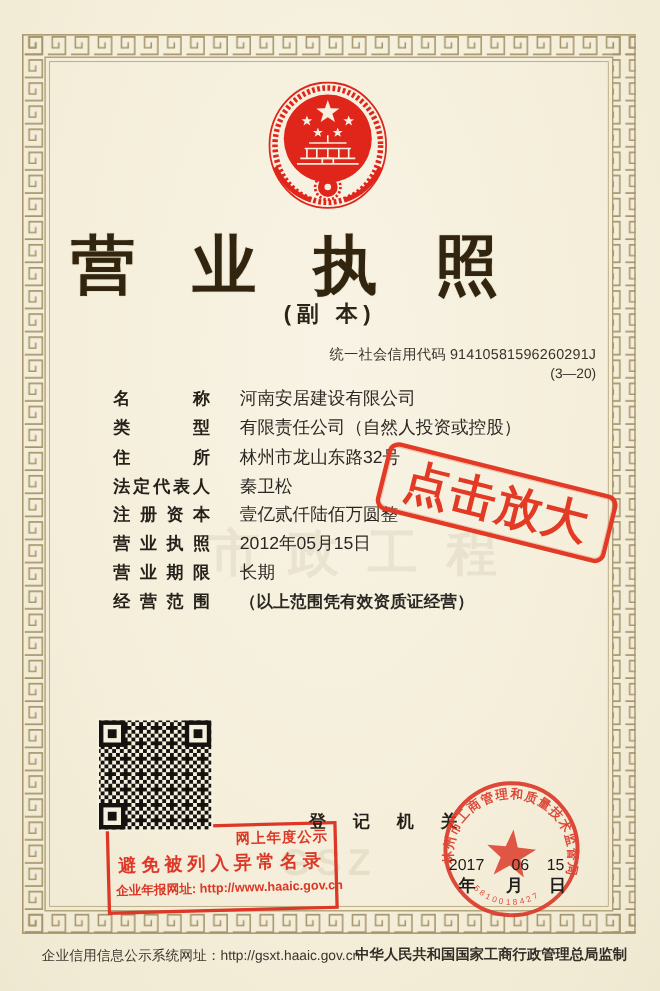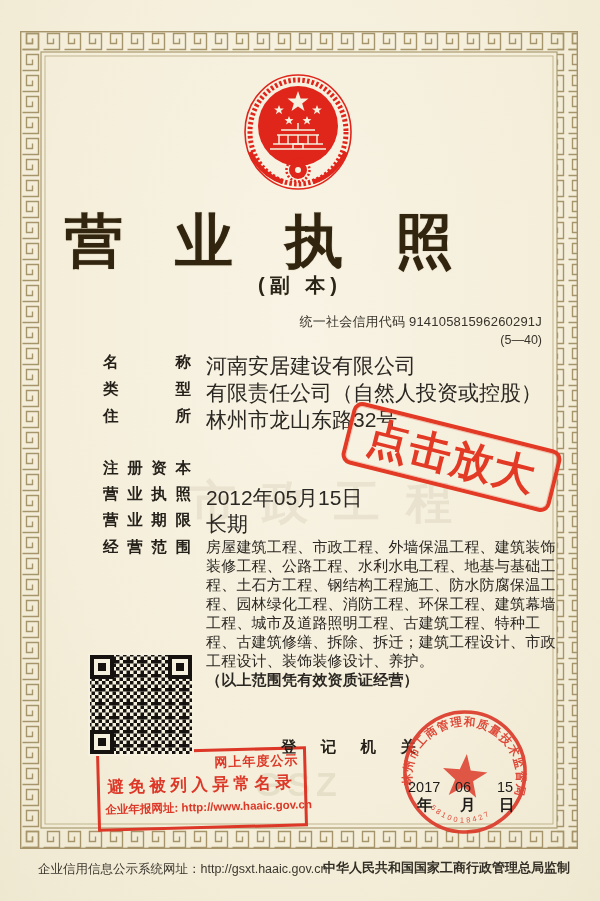--- a/index.html
+++ b/index.html
@@ -30,39 +30,39 @@
   .subtitle {
     left:0; top:272px; width:600px; text-align:center; z-index:2;
     font-size:20px; font-weight:700; letter-spacing:5px; color:#2a2516;
   }
   .codeline {
     right:58px; top:313px; z-index:2; font-size:13px; color:#37322a; letter-spacing:0.2px;
   }
   .codenote { right:58px; top:333px; z-index:2; font-size:12.5px; color:#37322a; }
 
   
-  .row { position:absolute; left:103px; display:flex; align-items:flex-start; z-index:2; }
+  .row { position:absolute; left:103px; display:flex; align-items:center; z-index:2;gap:12px; }
   .flabel {
     display:inline-block; width:88px; flex:0 0 88px;
     text-align:justify; text-align-last:justify;
     font-size:15.5px; font-weight:700; color:#25211a; letter-spacing:0;
   }
-  .fvalue { margin-left:15px; font-size:21px; color:#2b2722; white-space:nowrap; }
+  .fvalue { margin-left:15px; font-size:16px; color:#2b2722; white-space:nowrap; }
   .scope-value { margin-left:15px; width:356px; font-size:15px; line-height:19px;
                  letter-spacing:0.2px; color:#2b2722; white-space:normal; }
   .scope-note { margin-top:0; }
 
   
   .registrar { left:281px; top:737px; z-index:4; font-size:15.5px; font-weight:700;
                letter-spacing:10px; color:#25211a; white-space:nowrap; }
   .dateblock { left:402px; top:779px; width:140px; height:40px; z-index:6;
                font-size:14.5px; color:#1e1c19; }
   .dateblock span { position:absolute; }
   .d-year  { left:6px;  top:0; }
-  .d-month { left:53px; top:0; }
+  .d-month { left:63px; top:0; }
   .d-day   { left:95px; top:0; }
   .d-ylab  { left:15px; top:16px; font-weight:700; font-size:15.5px; }
   .d-mlab  { left:58px; top:16px; font-weight:700; font-size:15.5px; }
   .d-dlab  { left:97px; top:16px; font-weight:700; font-size:15.5px; }
 
   
   .zoom-stamp {
     left:344px; top:425px; width:215px; height:64px; z-index:5;
     border:4px solid #e33a26; border-radius:10px;
     transform:rotate(14deg); transform-origin:center;
@@ -141,49 +141,53 @@
     <path d="M7 78 Q18 101 40 108" fill="none" stroke="#e0251b" stroke-width="4.5"></path>
     <path d="M103 78 Q92 101 70 108" fill="none" stroke="#e0251b" stroke-width="4.5"></path>
   </svg>
 
   <div class="abs ghost">市政工程</div>
   <div class="abs ghost2">GSZ</div>
 
   <div class="abs title">营 业 执 照</div>
   <div class="abs subtitle">(副  本)</div>
   <div class="abs codeline">统一社会信用代码 91410581596260291J</div>
-  <div class="abs codenote">(5—40)</div>
+  <div class="abs codenote">(3—20)</div>
 
   <div class="row" style="top:352px">
     <span class="flabel">名称</span>
     <span class="fvalue">河南安居建设有限公司</span>
   </div>
   <div class="row" style="top:379px">
     <span class="flabel">类型</span>
     <span class="fvalue">有限责任公司（自然人投资或控股）</span>
   </div>
   <div class="row" style="top:406px">
     <span class="flabel">住所</span>
     <span class="fvalue">林州市龙山东路32号</span>
   </div>
+  <div class="row" style="top:432px">
+    <span class="flabel">法定代表人</span>
+    <span class="fvalue">秦卫松</span>
+  </div>
   <div class="row" style="top:458px">
     <span class="flabel">注册资本</span>
+    <span class="fvalue">壹亿贰仟陆佰万圆整</span>
   </div>
   <div class="row" style="top:484px">
     <span class="flabel">营业执照</span>
     <span class="fvalue">2012年05月15日</span>
   </div>
   <div class="row" style="top:510px">
     <span class="flabel">营业期限</span>
     <span class="fvalue">长期</span>
   </div>
   <div class="row" style="top:537px">
     <span class="flabel">经营范围</span>
     <span class="scope-value">
-      <span style="display:block;">房屋建筑工程、市政工程、外墙保温工程、建筑装饰装修工程、公路工程、水利水电工程、地基与基础工程、土石方工程、钢结构工程施工、防水防腐保温工程、园林绿化工程、消防工程、环保工程、建筑幕墙工程、城市及道路照明工程、古建筑工程、特种工程、古建筑修缮、拆除、拆迁；建筑工程设计、市政工程设计、装饰装修设计、养护。</span>
       <span class="scope-note" style="display:block;font-weight:bold;">（以上范围凭有效资质证经营）</span>
     </span>
   </div>
 
   <div class="abs zoom-stamp">点击放大</div>
 
   <div class="abs registrar">登 记 机 关</div>
 
   <svg class="abs seal" width="130" height="130" viewBox="0 0 130 130">
     <defs>

